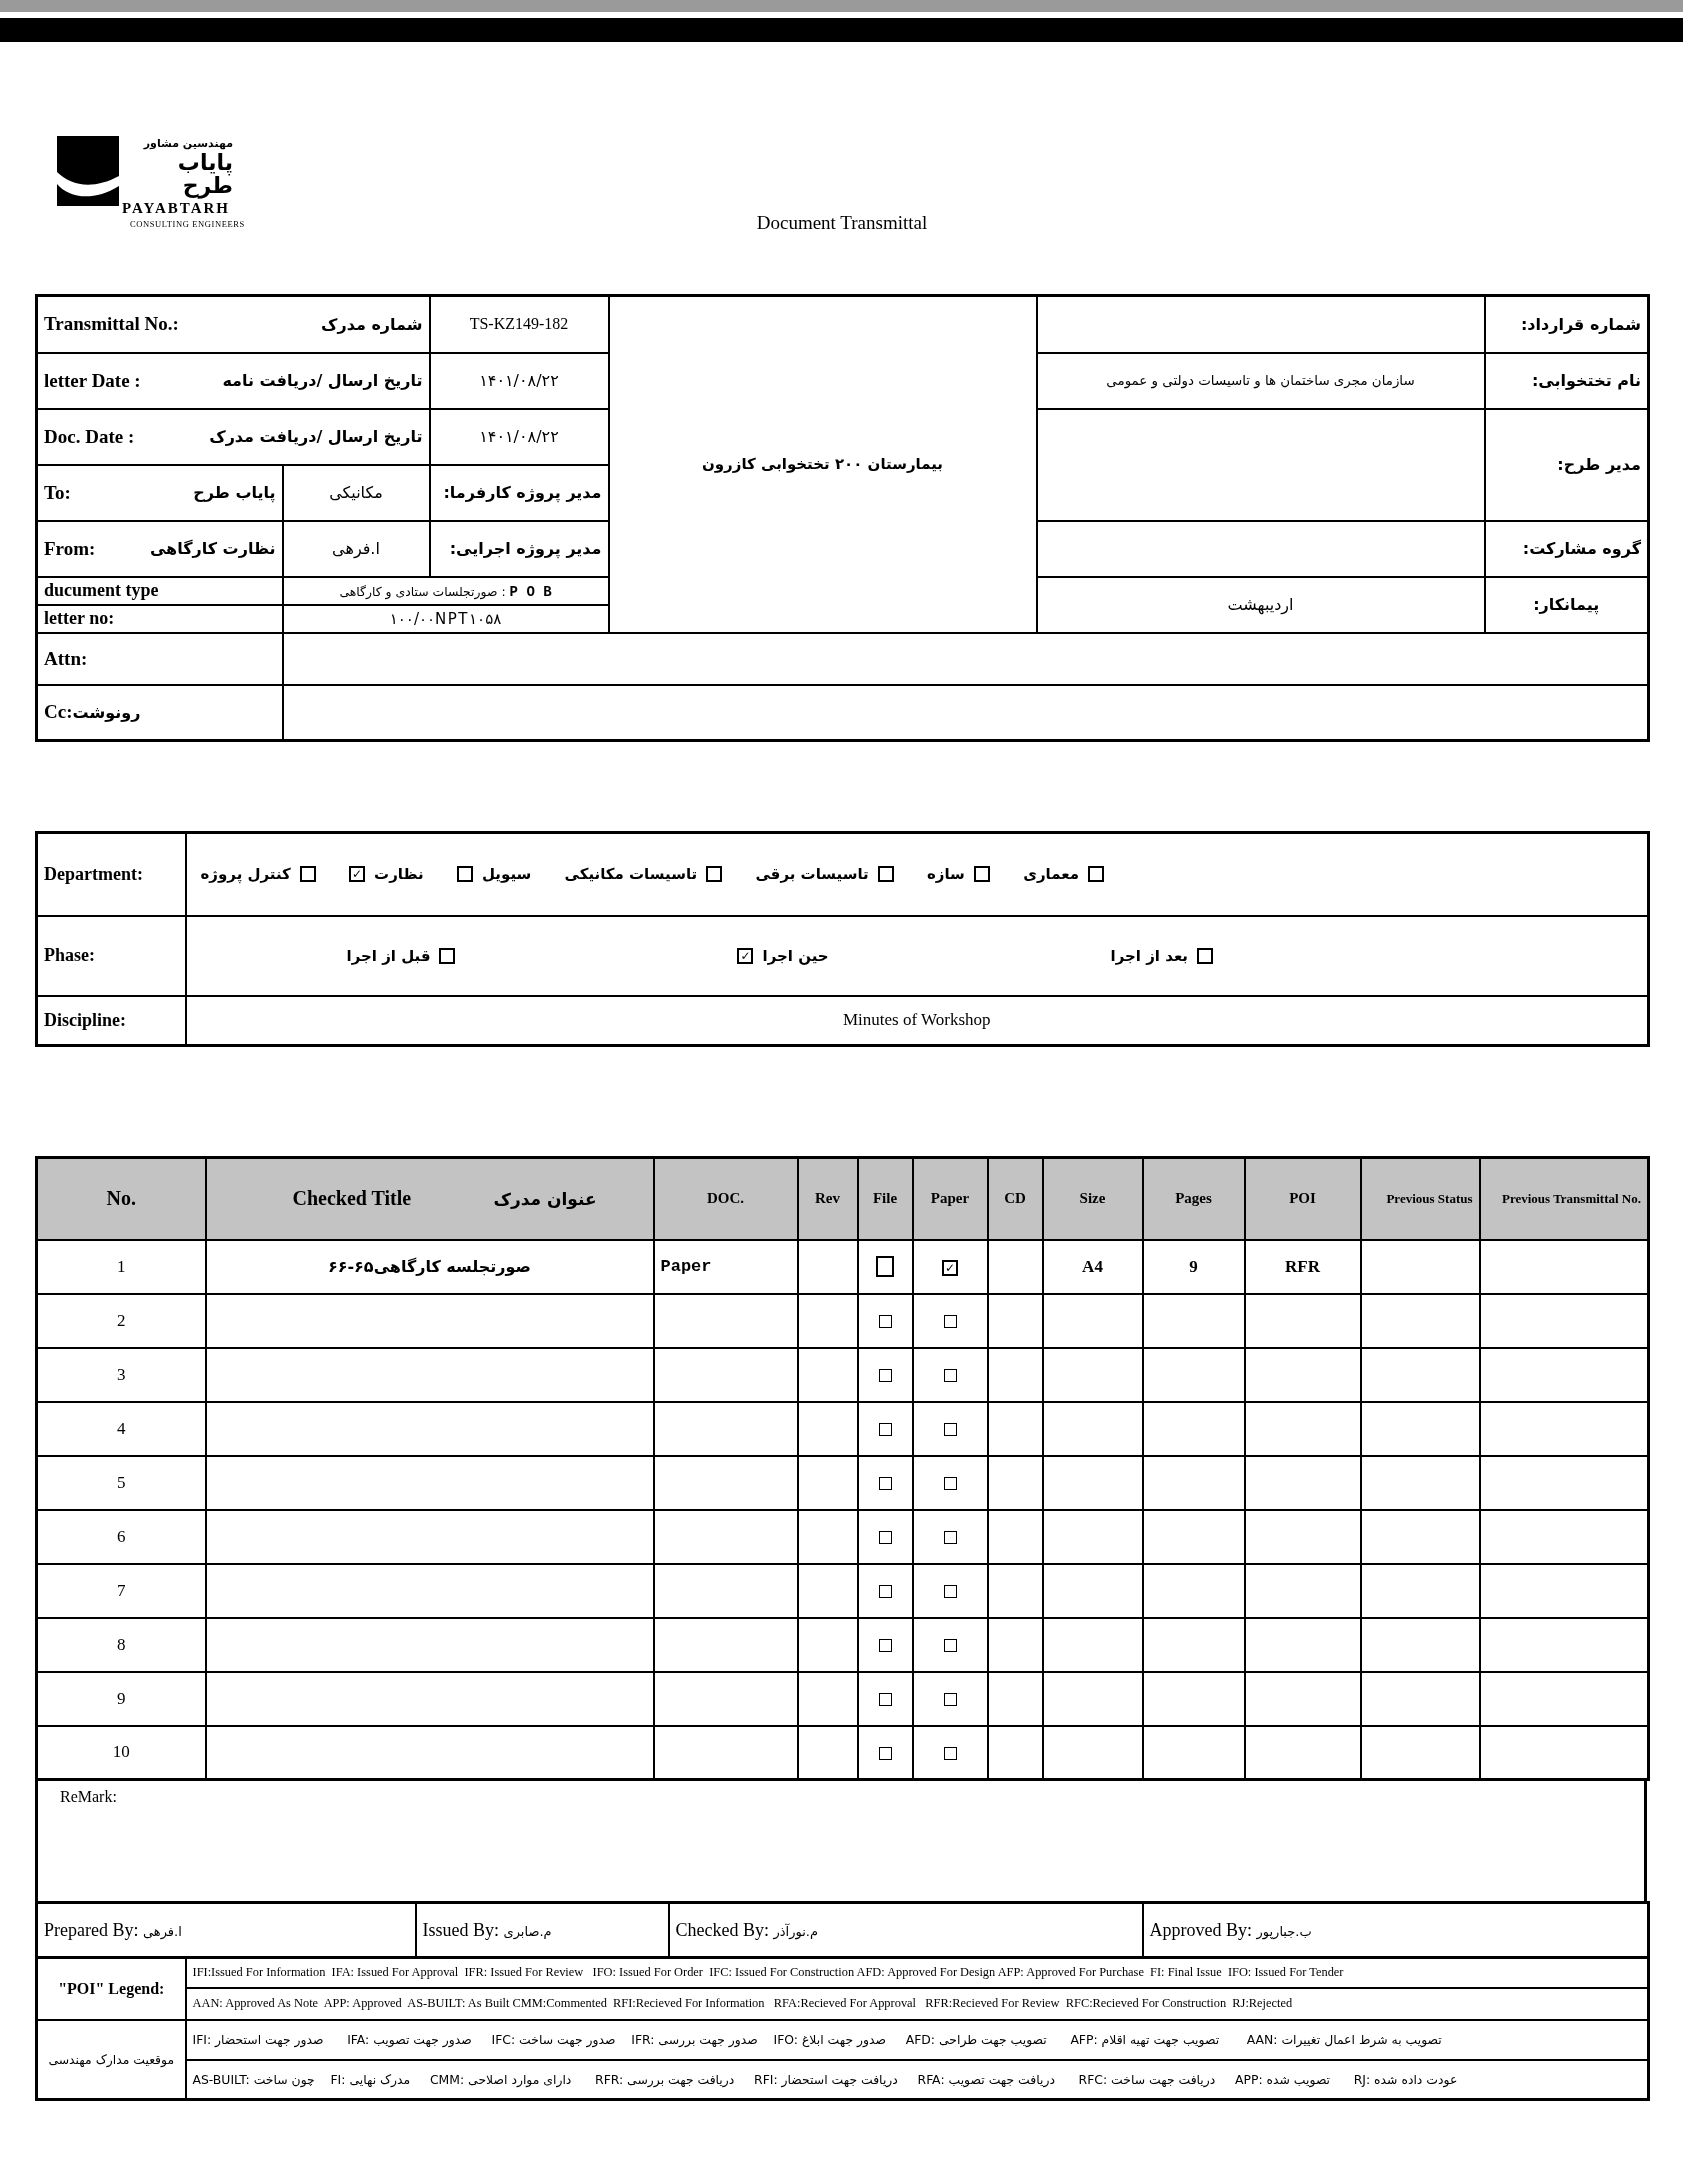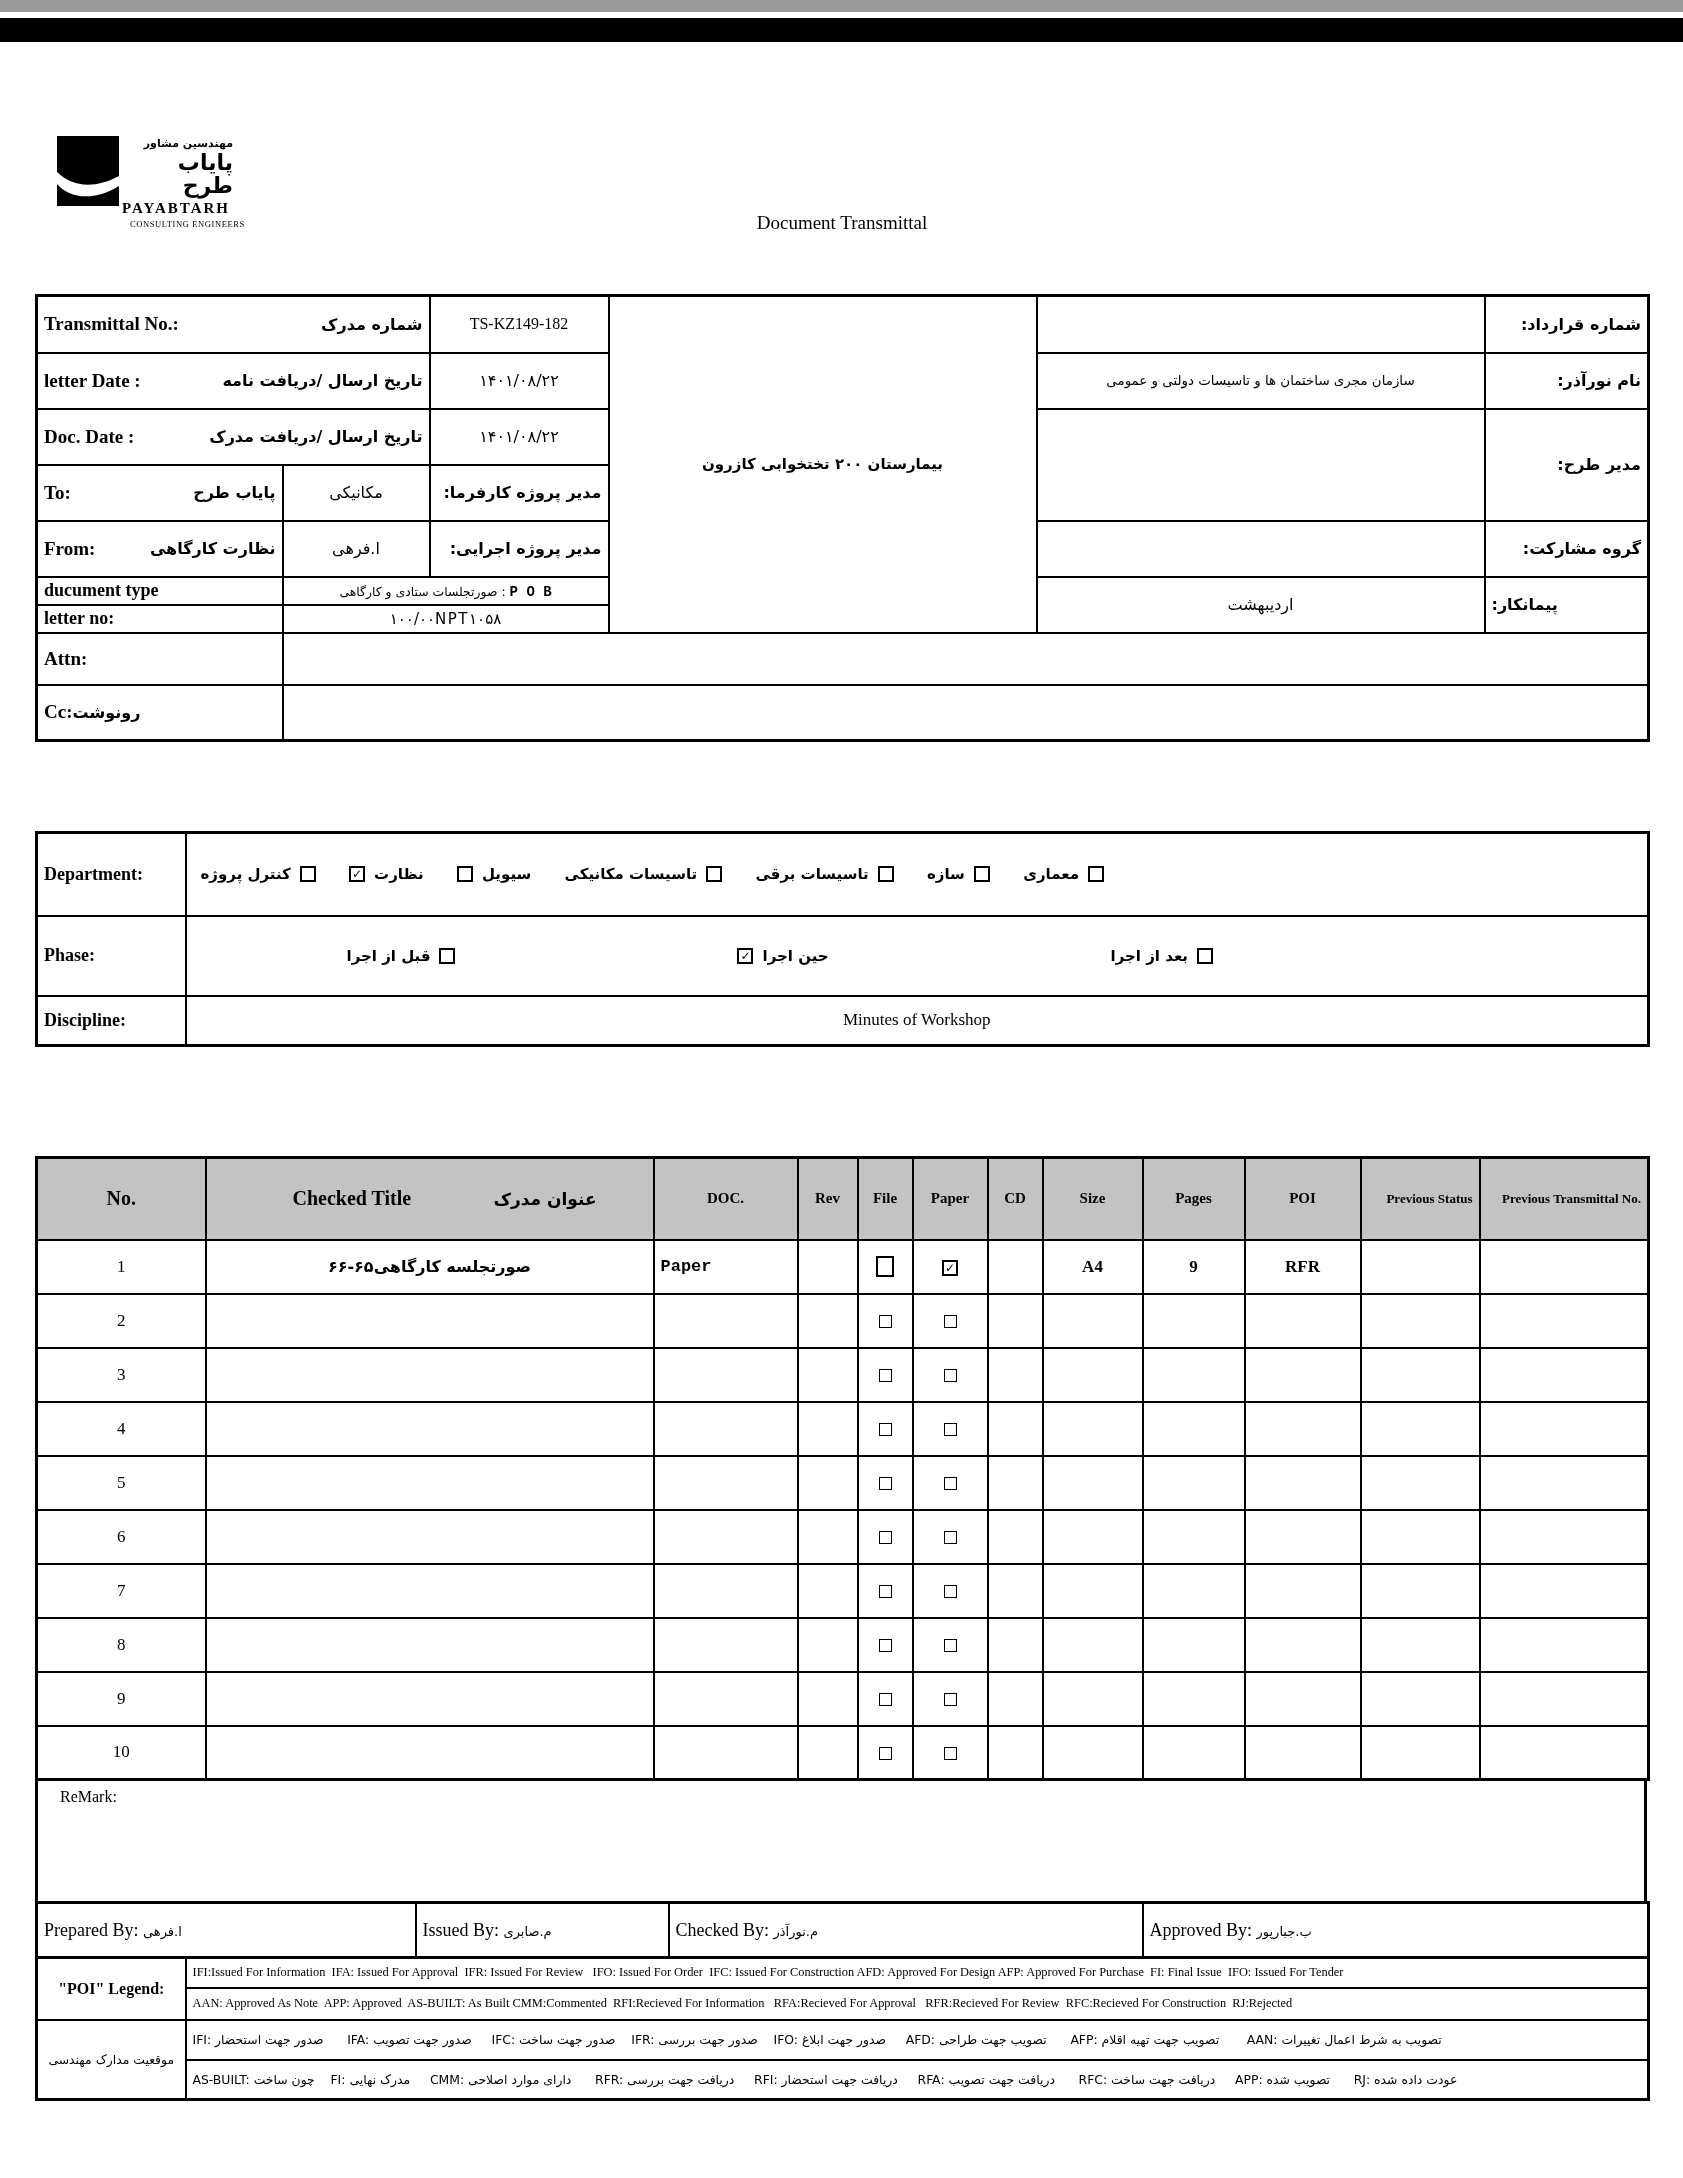--- a/index.html
+++ b/index.html
@@ -125,21 +125,21 @@
       </tr>
       <tr style="height:56px">
         <td colspan="2">
           <div class="lr">
             <span class="en-label">letter Date  :</span>
             <span class="fa fa-label rt">تاریخ ارسال /دریافت نامه</span>
           </div>
         </td>
         <td class="c fa val" dir="ltr">۱۴۰۱/۰۸/۲۲</td>
         <td class="c fa fa-sm rt">سازمان مجری ساختمان ها و تاسیسات دولتی و عمومی</td>
-        <td class="fa fa-label rt" style="text-align:right">نام نورآذر:</td>
+        <td class="fa fa-label rt" style="text-align:right">نام تختخوابی:</td>
       </tr>
       <tr style="height:56px">
         <td colspan="2">
           <div class="lr">
             <span class="en-label">Doc. Date :</span>
             <span class="fa fa-label rt">تاریخ ارسال /دریافت مدرک</span>
           </div>
         </td>
         <td class="c fa val" dir="ltr">۱۴۰۱/۰۸/۲۲</td>
         <td rowspan="2"></td>
@@ -169,21 +169,21 @@
       </tr>
       <tr style="height:28px">
         <td>
           <span class="en-label" style="font-size:18px">ducument type</span>
         </td>
         <td colspan="2" class="c">
           <span class="fa rt" style="font-size:12.4px">صورتجلسات ستادی و کارگاهی :</span>
           <span style="font-family:'Liberation Mono',monospace;font-size:14px;font-weight:bold">P O B</span>
         </td>
         <td rowspan="2" class="c fa val rt">اردیبهشت</td>
-        <td rowspan="2" class="fa fa-label rt" style="text-align:left">پیمانکار:</td>
+        <td rowspan="2" class="fa fa-label rt" style="text-align:center">پیمانکار:</td>
       </tr>
       <tr style="height:28px">
         <td>
           <span class="en-label" style="font-size:18px">letter no:</span>
         </td>
         <td colspan="2" class="c fa" dir="ltr" style="font-size:15px;letter-spacing:1.5px">۱۰۰/۰۰NPT۱۰۵۸</td>
       </tr>
       <tr style="height:52px">
         <td>
           <span class="en-label">Attn:</span>

